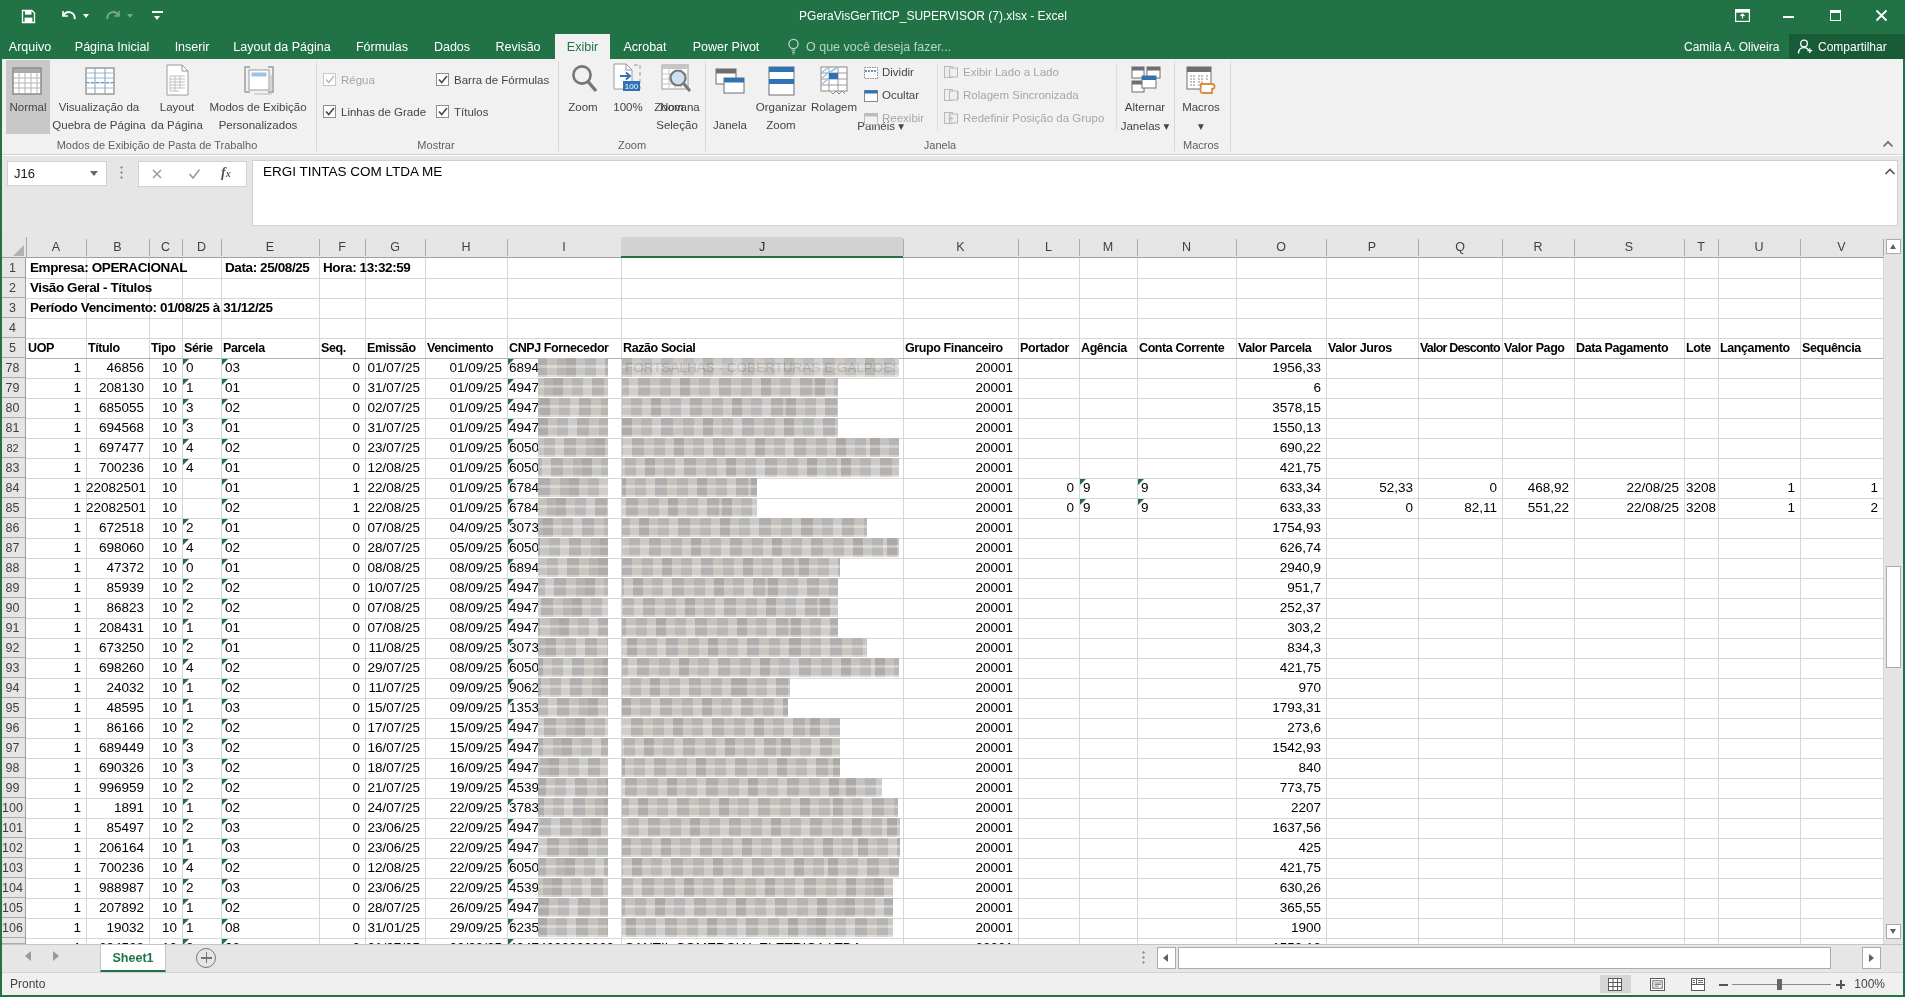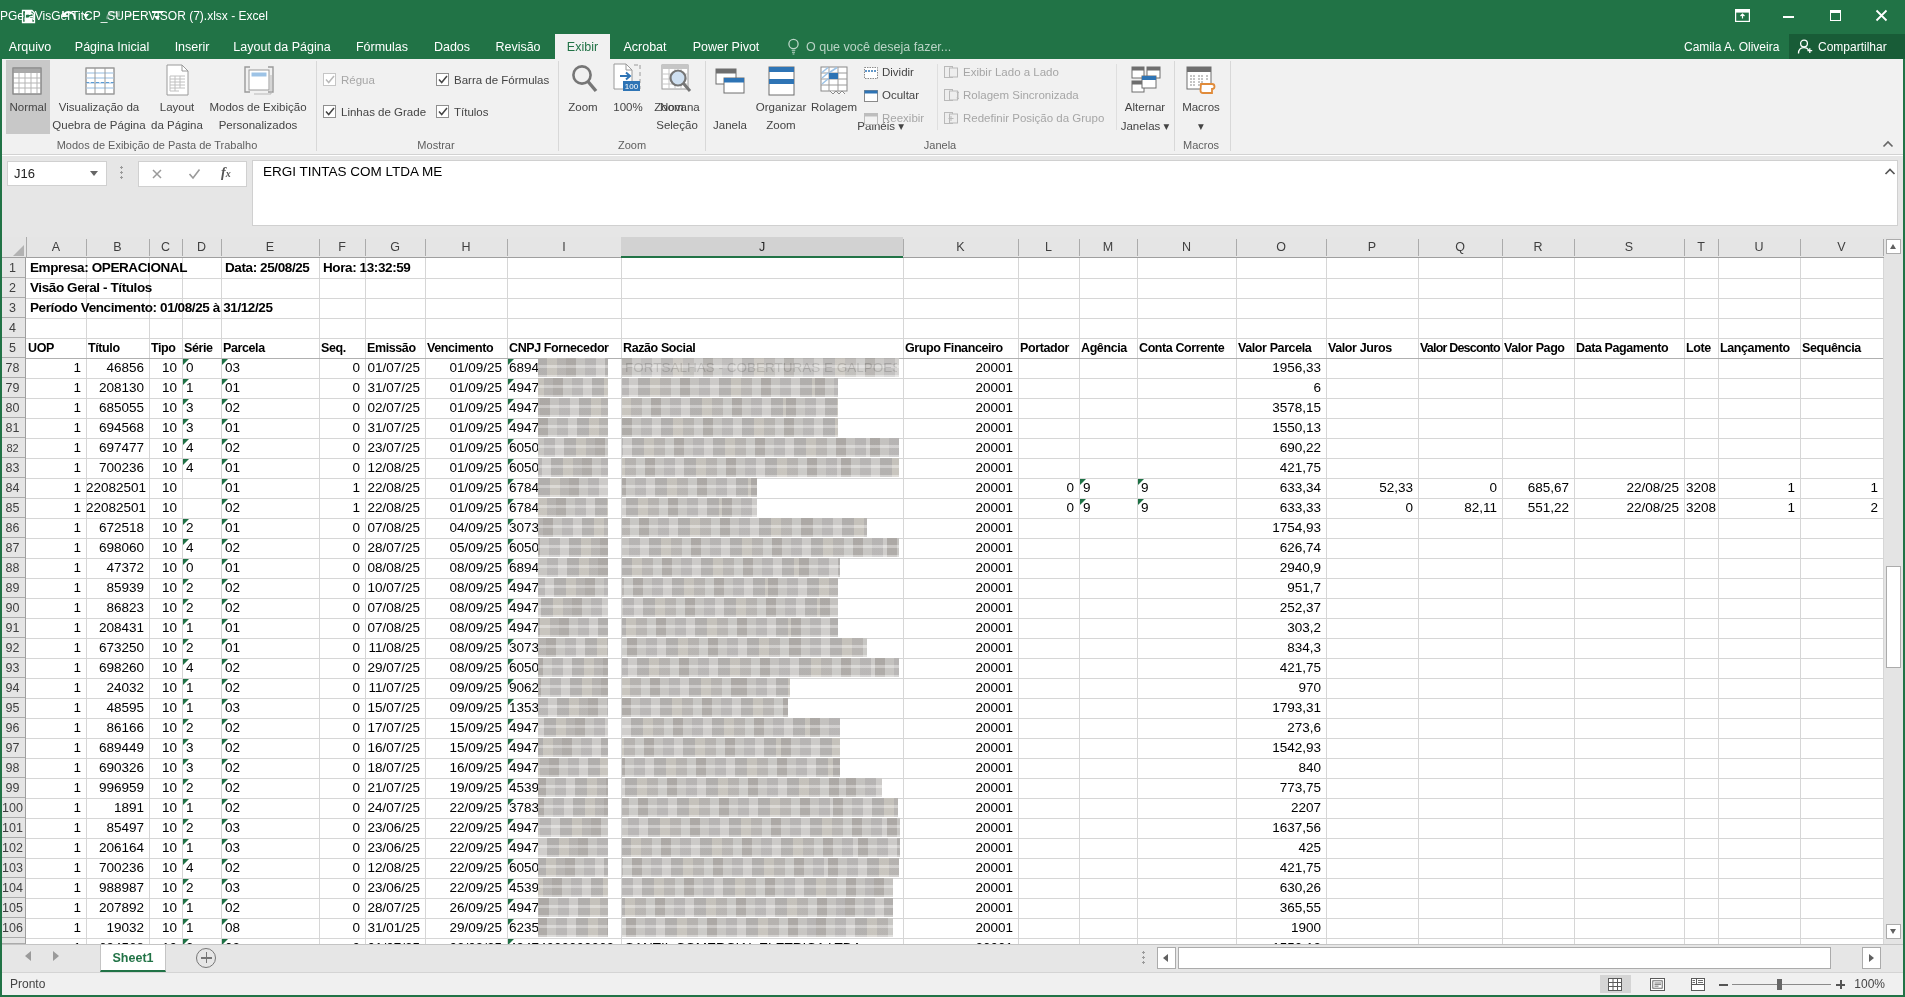--- a/index.html
+++ b/index.html
@@ -33,21 +33,21 @@
 <path d="M3.4 6.6 C5 3.8 8 2.6 10.5 3.4 C13.5 4.4 15 7.2 14.6 10.2" fill="none" stroke="#fff" stroke-width="1.9"></path>
 </svg>
 <div class="ab" style="left:83px;top:14px;width:0;height:0;border-left:3.5px solid transparent;border-right:3.5px solid transparent;border-top:4px solid #fff"></div>
 <svg class="ab" style="left:104px;top:9px" width="18" height="15" viewBox="0 0 18 15">
 <path d="M15 2 V7 H10" fill="none" stroke="#7aa68e" stroke-width="1.6"></path>
 <path d="M14.6 6.6 C13 3.8 10 2.6 7.5 3.4 C4.5 4.4 3 7.2 3.4 10.2" fill="none" stroke="#7aa68e" stroke-width="1.9"></path>
 </svg>
 <div class="ab" style="left:127px;top:14px;width:0;height:0;border-left:3.5px solid transparent;border-right:3.5px solid transparent;border-top:4px solid #7aa68e"></div>
 <div class="ab" style="left:152px;top:11px;width:11px;height:2px;background:#fff"></div>
 <div class="ab" style="left:154px;top:16px;width:0;height:0;border-left:3.5px solid transparent;border-right:3.5px solid transparent;border-top:4px solid #fff"></div>
-<div class="ab tt" style="left:0;top:9px;width:1866px;">PGeraVisGerTitCP_SUPERVISOR (7).xlsx - Excel</div>
+<div class="ab tt" style="left:0;top:9px;width:1866px;text-align:center">PGeraVisGerTitCP_SUPERVISOR (7).xlsx - Excel</div>
 <svg class="ab" style="left:1735px;top:9px" width="15" height="13" viewBox="0 0 15 13">
 <rect x="0.6" y="0.6" width="13.8" height="11.8" fill="none" stroke="#fff" stroke-width="1.2"></rect>
 <rect x="0.6" y="0.6" width="13.8" height="3" fill="#fff"></rect>
 <path d="M7.5 9.5 V5.2 M5.5 7 L7.5 5 L9.5 7" fill="none" stroke="#fff" stroke-width="1.2"></path>
 </svg>
 <div class="ab" style="left:1783px;top:16px;width:11px;height:1.6px;background:#fff"></div>
 <div class="ab" style="left:1830px;top:10px;width:11px;height:11px;border:1.4px solid #fff"></div>
 <div class="ab" style="left:1830px;top:10px;width:11px;height:3px;background:#fff"></div>
 <svg class="ab" style="left:1875px;top:9px" width="13" height="13" viewBox="0 0 13 13">
 <path d="M1.5 1.5 L11.5 11.5 M11.5 1.5 L1.5 11.5" stroke="#fff" stroke-width="1.8"></path>
@@ -892,21 +892,21 @@
 <div class="cell rt " style="left:1236px;top:918px;width:85px">1900</div>
 <div class="bz" style="left:538px;top:918px;width:70px;background-position:0 0,-1px 0"></div>
 <div class="bz" style="left:622px;top:918px;width:271px;background-position:0 0,-77px 0"></div>
 <div class="cell rt " style="left:1018px;top:478px;width:56px">0</div>
 <div class="cell " style="left:1083px;top:478px">9</div>
 <div class="tri" style="left:1080px;top:479px"></div>
 <div class="cell " style="left:1141px;top:478px">9</div>
 <div class="tri" style="left:1138px;top:479px"></div>
 <div class="cell rt " style="left:1326px;top:478px;width:87px">52,33</div>
 <div class="cell rt " style="left:1418px;top:478px;width:79px">0</div>
-<div class="cell rt " style="left:1502px;top:478px;width:67px">685,67</div>
+<div class="cell rt " style="left:1502px;top:478px;width:67px">468,92</div>
 <div class="cell rt " style="left:1574px;top:478px;width:105px">22/08/25</div>
 <div class="cell " style="left:1686px;top:478px">3208</div>
 <div class="cell rt " style="left:1718px;top:478px;width:77px">1</div>
 <div class="cell rt " style="left:1800px;top:478px;width:78px">1</div>
 <div class="cell rt " style="left:1018px;top:498px;width:56px">0</div>
 <div class="cell " style="left:1083px;top:498px">9</div>
 <div class="tri" style="left:1080px;top:499px"></div>
 <div class="cell " style="left:1141px;top:498px">9</div>
 <div class="tri" style="left:1138px;top:499px"></div>
 <div class="cell rt " style="left:1326px;top:498px;width:87px">0</div>

